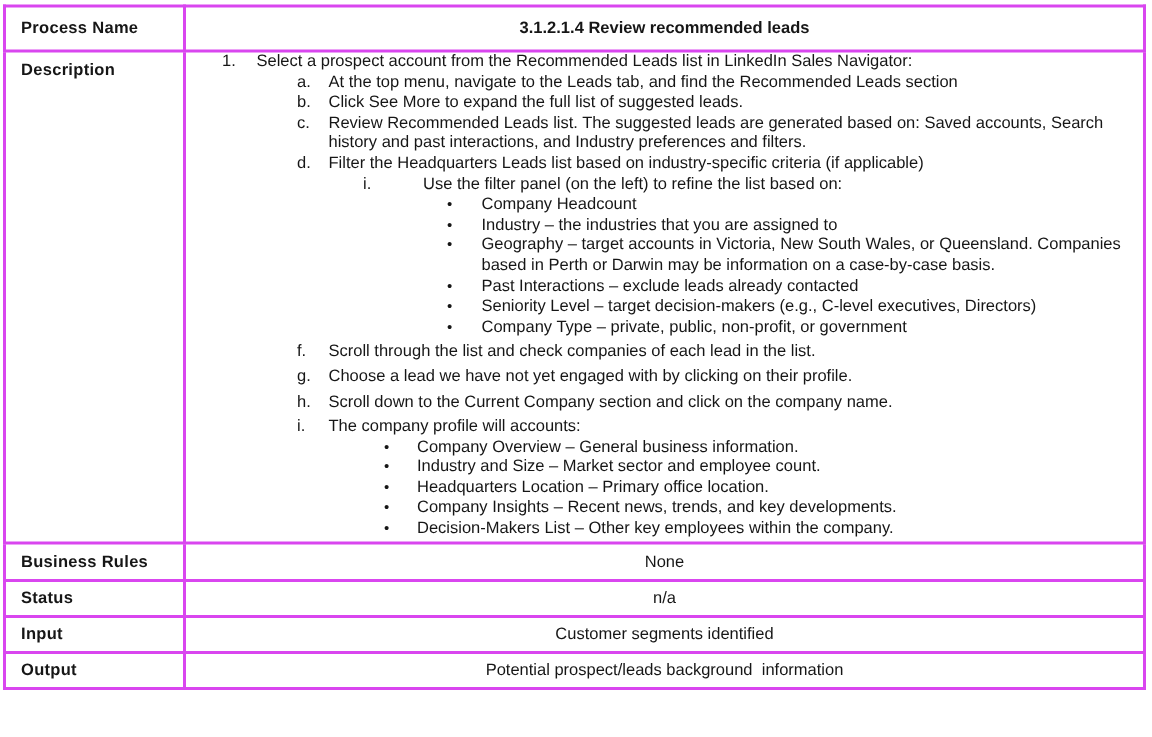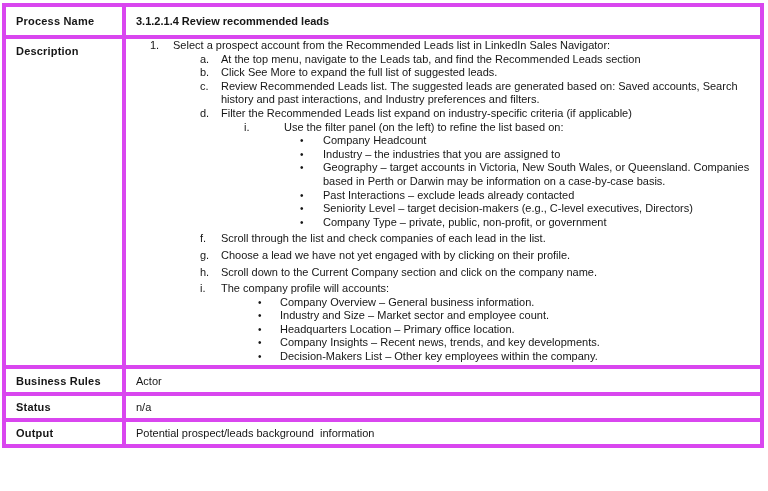--- a/index.html
+++ b/index.html
@@ -13,34 +13,34 @@
     width: 764px;
     margin: 3px 2px 0 2px;
   }
   table.proc {
     border-collapse: collapse;
     width: 762px;
     table-layout: fixed;
     border: 2px solid #2a2a2a;
   }
   table.proc td {
-    border: 4px solid #d946ef;
+    border: 2px solid #d946ef;
     font-size: 11px;
     color: #161616;
     vertical-align: middle;
     padding: 0 10px 0 10px;
     overflow: hidden;
   }
   td.lbl {
     font-weight: bold;
     padding-left: 9px;
     letter-spacing: 0.2px;
   }
   col.c-label { width: 120px; }
-  td.val { white-space: pre-wrap; }
+  td.val { white-space: pre-wrap; text-align: center; }
   td.val.bold { font-weight: bold; }
 
   tr.h-title td { height: 28px; }
   tr.h-std td  { height: 22px; }
   tr.h-std2 td { height: 23px; }
 
   
   tr.r-desc td { height: 320px; vertical-align: top; }
   tr.r-desc td.lbl { padding-top: 6px; }
   td.desc-cell { padding: 4px 18px 0 0; }
@@ -89,21 +89,21 @@
         <div class="dline l2">
               <span class="m">c.</span>
               <span class="t">Review Recommended Leads list. The suggested leads are generated based on: Saved accounts, Search</span>
             </div>
         <div class="dline l2">
               <span class="m"></span>
               <span class="t">history and past interactions, and Industry preferences and filters.</span>
             </div>
         <div class="dline l2">
               <span class="m">d.</span>
-              <span class="t">Filter the Recommended Leads list expand on industry-specific criteria (if applicable)</span>
+              <span class="t">Filter the Headquarters Leads list based on industry-specific criteria (if applicable)</span>
             </div>
         <div class="dline l3">
               <span class="m">i.</span>
               <span class="t">Use the filter panel (on the left) to refine the list based on:</span>
             </div>
         <div class="dline l4">
               <span class="m bullet">•</span>
               <span class="t">Company Headcount</span>
             </div>
         <div class="dline l4">
@@ -164,30 +164,34 @@
             </div>
         <div class="dline l3b">
               <span class="m bullet">•</span>
               <span class="t">Decision-Makers List – Other key employees within the company.</span>
             </div>
       </td>
     </tr>
 
     <tr class="h-std2">
       <td class="lbl">Business Rules</td>
-      <td class="val">Actor</td>
+      <td class="val">None</td>
     </tr>
 
 
     <tr class="h-std">
       <td class="lbl">Status</td>
       <td class="val">n/a</td>
     </tr>
 
 
+    <tr class="h-std">
+      <td class="lbl">Input</td>
+      <td class="val">Customer segments identified</td>
+    </tr>
 
     <tr class="h-std">
       <td class="lbl">Output</td>
       <td class="val">Potential prospect/leads background  information</td>
     </tr>
   </tbody>
     </table>
 </div>
 
 </body></html>

